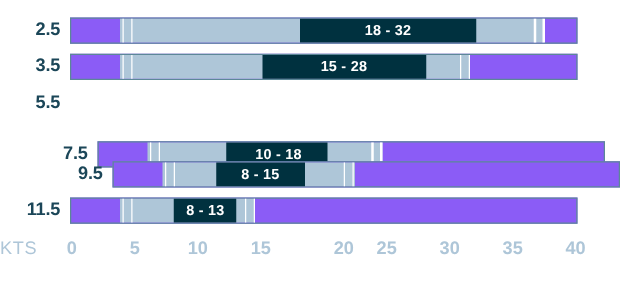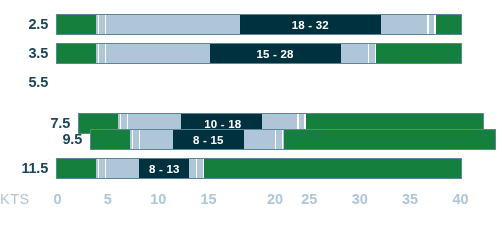--- a/index.html
+++ b/index.html
@@ -28,21 +28,21 @@
     font-size:14.5px;
     letter-spacing:-0.2px;
     color:#1b4658;
   }
   .track{
     position:absolute;
     top:0;
     height:21px;
     box-sizing:border-box;
     border:1.5px solid #5c8798;
-    background:#15803d;
+    background:#8b5cf6;
   }
   .seg{
     position:absolute;
     top:0;
     bottom:0;
   }
   .seg.light{background:#aec6d8;}
   .seg.dark{background:#00313f;}
   .gapline{
     position:absolute;

